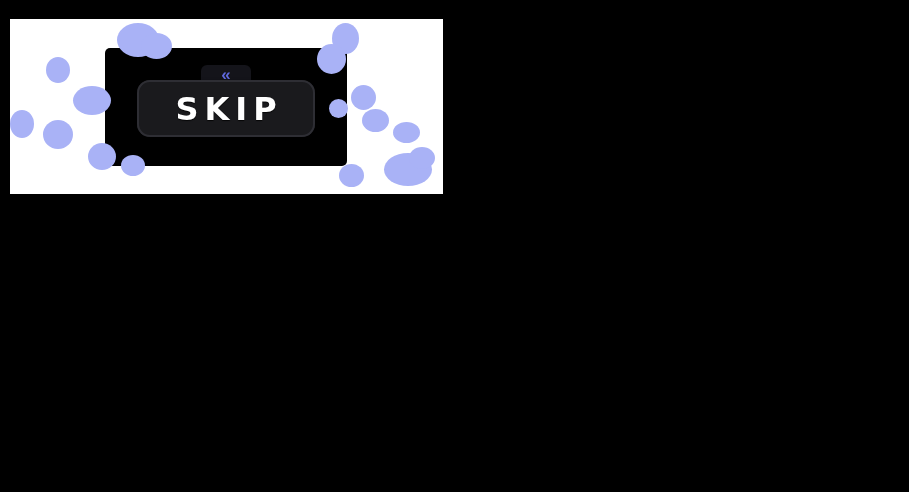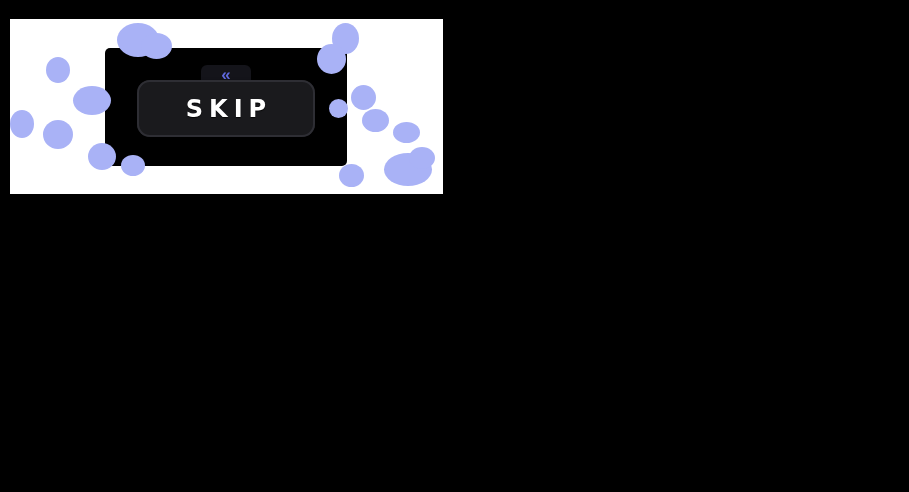--- a/index.html
+++ b/index.html
@@ -51,21 +51,21 @@
     border: none;
     border-radius: 13px;
     box-shadow: inset 0 0 0 2px #2e2e34, 0 2px 4px rgba(0,0,0,0.6);
     display: flex; align-items: center; justify-content: center;
     cursor: pointer;
   }
   .skip-button span {
     color: var(--button-text, #ffffff);
     font-family: "DejaVu Sans", "Liberation Sans", sans-serif;
     font-weight: 700;
-    font-size: 24px;
+    font-size: 32px;
     letter-spacing: 6px;
     padding-left: 6px; 
     text-shadow: 0 1px 1px rgba(0,0,0,0.8);
   }
   #splat-layer {
     position: absolute;
     left: 0; top: 0;
     width: 909px; height: 492px;
     pointer-events: none;
   }

